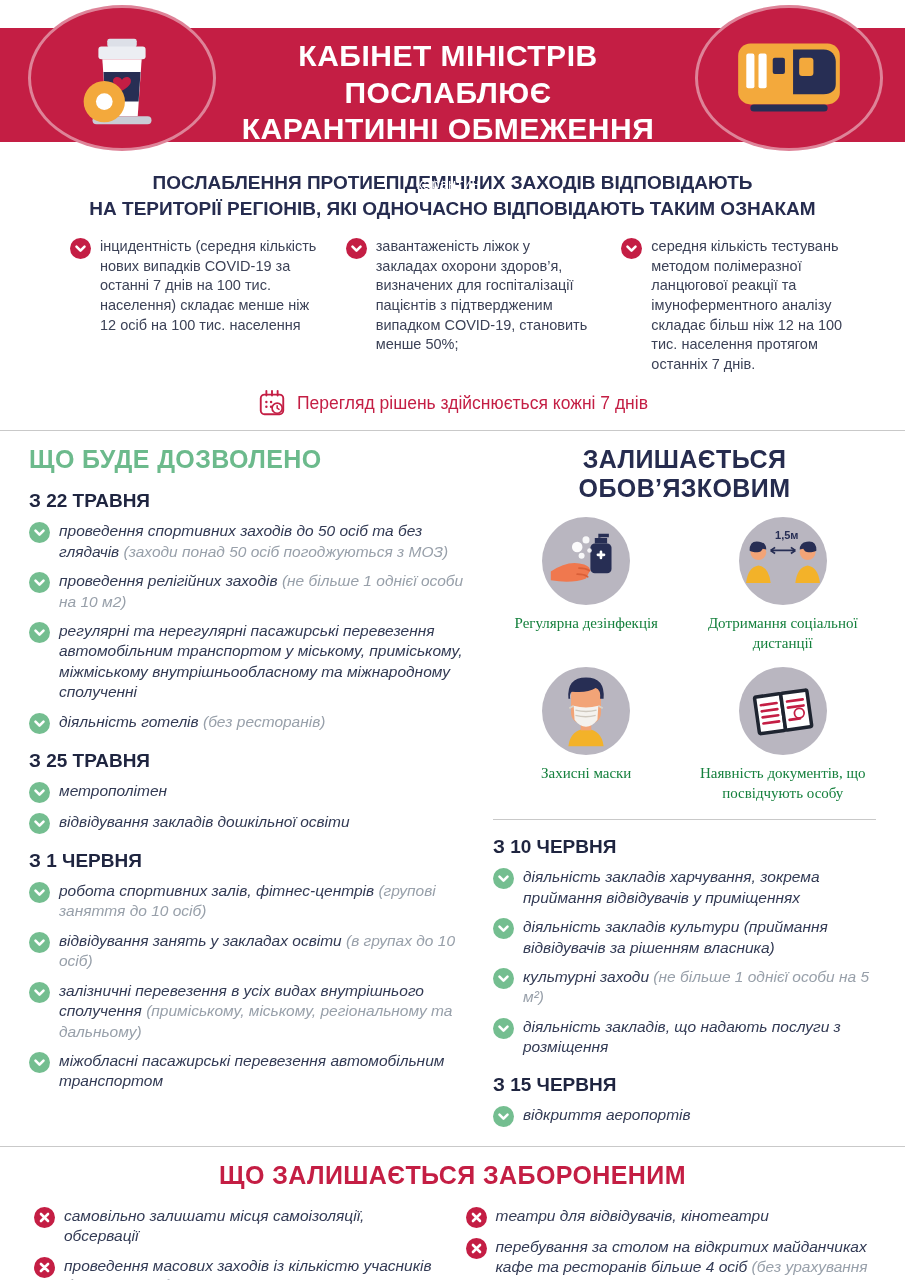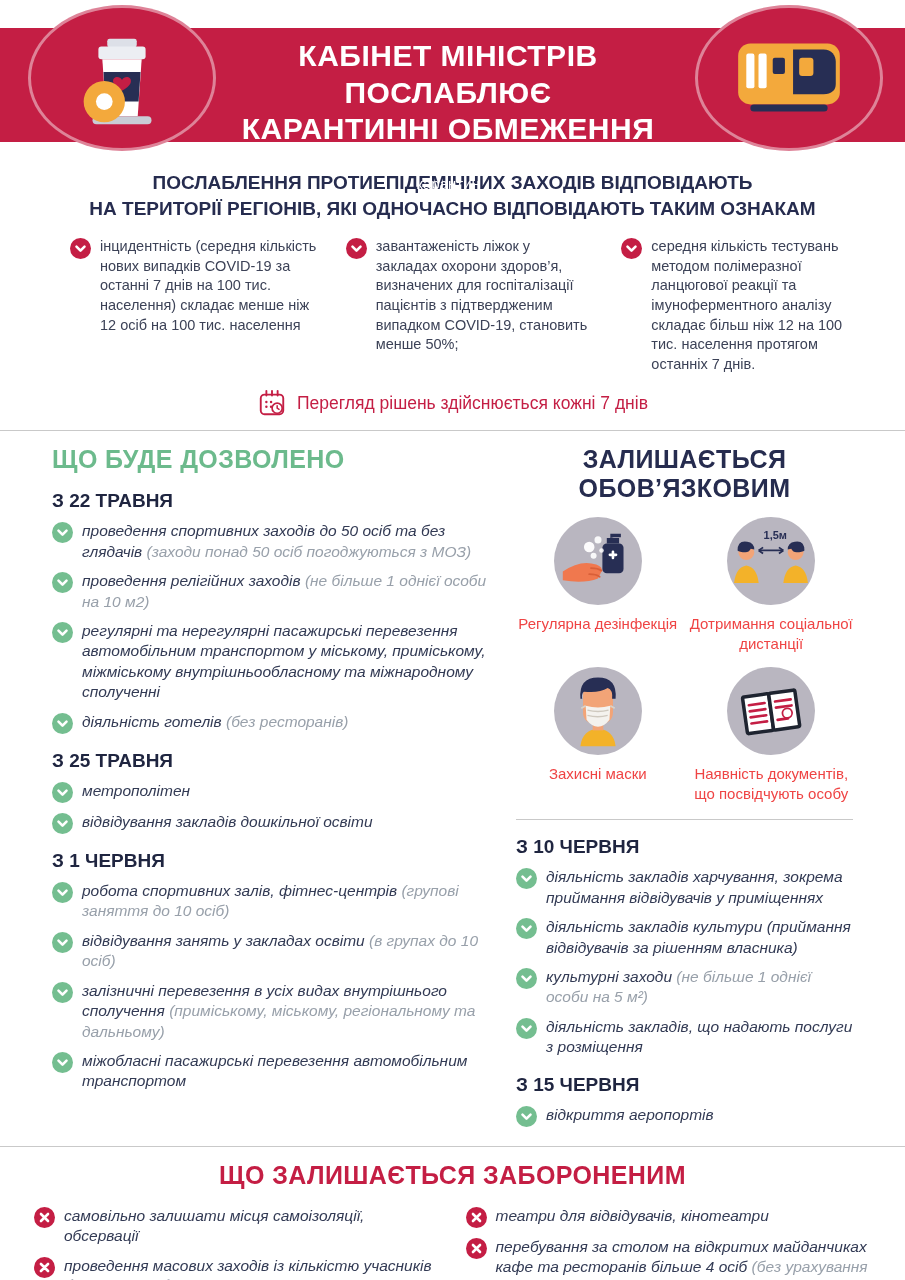--- a/index.html
+++ b/index.html
@@ -32,21 +32,21 @@
   }
   .criteria-row { display:flex; gap:26px; padding:16px 34px 0;margin-left:36px; }
   .criteria-item { flex:1; display:flex; gap:9px; font-size:14.5px; line-height:1.35; }
   .review-note {
     display:flex; align-items:center; justify-content:center; gap:10px;
     margin:14px 0 12px; color:#C41E44; font-size:17.5px;
   }
   .rule { border:none; border-top:1.5px solid #c9c9c9; margin:0 0 0 0; }
 
   
-  .main-grid { display:grid; grid-template-columns: 440px 1fr; gap:24px; padding:14px 52px 0; }
+  .main-grid { display:grid; grid-template-columns: 440px 1fr; gap:24px; padding:14px 29px 0; }
   .sec-heading { font-size:25px; font-weight:bold; letter-spacing:.4px; }
   .sec-heading.green { color:#6CBA8C; }
   .sec-heading.navy  { color:#262C4F; text-align:center; }
   .sec-heading.red   { color:#C41E44; text-align:center; }
   .date-heading { font-size:19px; font-weight:bold; color:#1F2540; margin:16px 0 9px; }
   .item { display:flex; gap:9px; margin-bottom:9px; font-size:15.5px; line-height:1.32; color:#323A54;font-style:italic; }
   .item .n { color:#98A0AA; }
   .bullet { width:21px; height:21px; flex:0 0 21px; margin-top:1px; }
   .bullet.green { color:#74BE90; }
   .bullet.red   { color:#C41E44; }
@@ -54,21 +54,21 @@
   
   .cards { display:grid; grid-template-columns:1fr 1fr; gap:14px 10px; margin-top:14px; }
   .card { display:flex; flex-direction:column; align-items:center; }
   .icon-circle {
     width:88px; height:88px; border-radius:50%; background:#B9B6C0;
     overflow:hidden; position:relative; display:flex; align-items:center; justify-content:center;
   }
   .icon-circle svg { width:100%; height:100%; }
   .distance-label { position:absolute; top:12px; left:8px; right:0; text-align:center;
     font-size:11px; font-weight:bold; color:#272E54; }
-  .card-label { margin-top:9px; text-align:center; font-size:15px; color:#ef4444; line-height:1.3; max-width:200px; }
+  .card-label { margin-top:9px; text-align:center; font-size:15px; color:#15803d; line-height:1.3; max-width:200px;font-family:Liberation Serif, serif; }
   .subrule { border:none; border-top:1.5px solid #c9c9c9; margin:16px 0 4px; }
 
   
   .forbidden { padding:0 34px; }
   .forbidden .sec-heading { margin:14px 0 16px; }
   .forbidden-grid { display:grid; grid-template-columns:1fr 1fr; gap:0 26px; }
   .hidden-defs { position:absolute; width:0; height:0; overflow:hidden; }
 </style>
 </head>
 <body>

